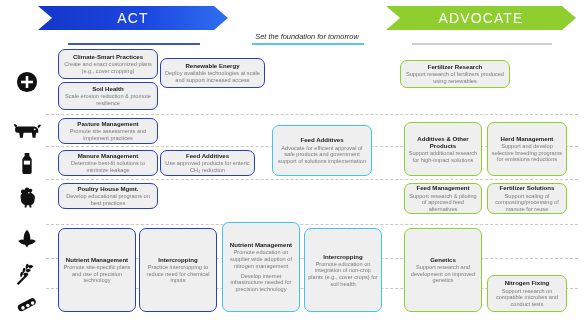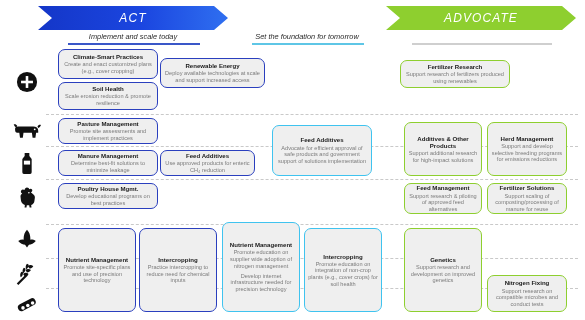--- a/index.html
+++ b/index.html
@@ -15,22 +15,22 @@
   .page { position: relative; width: 585px; height: 320px; }
 
   
   .header { position: absolute; left: 0; top: 0; width: 585px; height: 46px; }
   .arrow {
     position: absolute; top: 6px; height: 24px;
     display: flex; align-items: center; justify-content: center;
     clip-path: polygon(0 0, calc(100% - 14px) 0, 100% 50%, calc(100% - 14px) 100%, 0 100%, 14px 50%);
   }
   .arrow .lbl {
-    color: #ffffff; font-size: 12px; letter-spacing: 1.1px;
-    font-weight: 400; white-space: nowrap; font-style: italic;
+    color: #ffffff; font-size: 14px; letter-spacing: 1.1px;
+    font-weight: 400; white-space: nowrap;
   }
   #arrow-act   { left: 38px;  width: 190px; background: linear-gradient(90deg,#1436c8 0%, #1b46e0 55%, #2f6ff0 100%); }
   #arrow-adv   { left: 232px; width: 150px; background: #38c2ee; }
   #arrow-advc  { left: 386px; width: 190px; background: #8ecf2f; }
 
   .subtitle {
     position: absolute; top: 32px; height: 11px;
     text-align: center; font-style: italic; font-size: 7.4px;
     color: #2b2b2b; white-space: nowrap;
   }
@@ -88,21 +88,20 @@
 
   <div class="header">
 
     <div class="arrow" id="arrow-act">
       <span class="lbl">ACT</span>
     </div>
     <div class="arrow" id="arrow-advc">
       <span class="lbl">ADVOCATE</span>
     </div>
 
-    <div class="subtitle" id="sub-act">Implement and scale today</div>
     <div class="subtitle" id="sub-adv">Set the foundation for tomorrow</div>
 
     <div class="rule" id="rule-act"></div>
     <div class="rule" id="rule-adv"></div>
     <div class="rule" id="rule-advc"></div>
   </div>
 
   <div class="divider" style="top:114px"></div>
   <div class="divider" style="top:146px"></div>
   <div class="divider" style="top:179px"></div>

